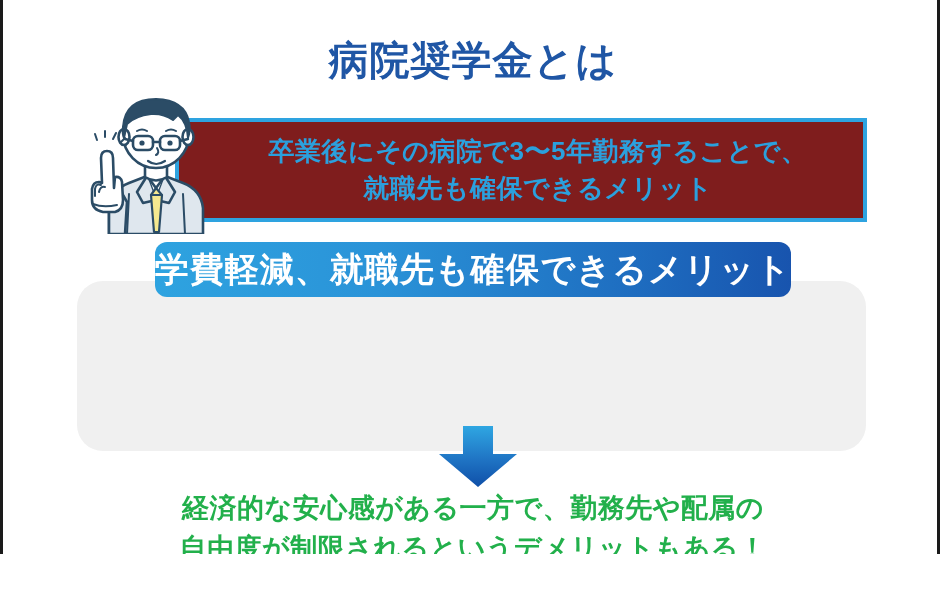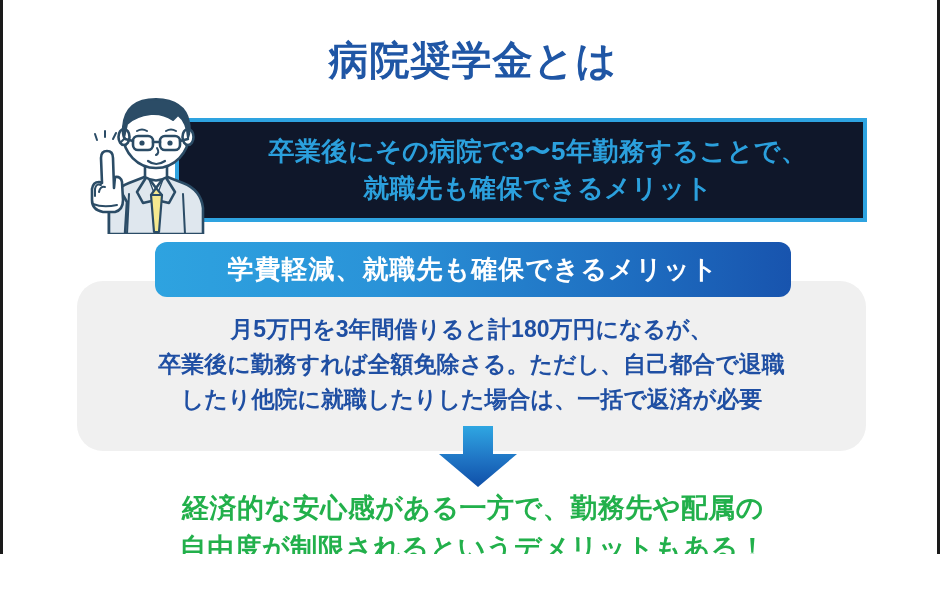--- a/index.html
+++ b/index.html
@@ -39,21 +39,21 @@
 
   
   .statement-box {
     position: absolute;
     left: 172px;
     top: 118px;
     width: 692px;
     height: 104px;
     box-sizing: border-box;
     border: 4px solid #2ea3e0;
-    background: #0f172a;
+    background: #7f1d1d;
     display: flex;
     align-items: center;
     justify-content: center;
   }
   .statement-text {
     text-align: center;
     font-size: 26px;
     font-weight: 700;
     color: #2ba0dd;
     line-height: 1.42;
@@ -91,21 +91,21 @@
     width: 636px;
     height: 55px;
     border-radius: 12px;
     background: linear-gradient(to right, #2ea3e0 0%, #2a93d8 35%, #1e6dc0 75%, #1854ae 100%);
     display: flex;
     align-items: center;
     justify-content: center;
     z-index: 3;
   }
   .banner-text {
-    font-size: 26px;
+    font-size: 34px;
     font-weight: 700;
     color: #ffffff;
     letter-spacing: 1px;
     white-space: nowrap;
   }
 
   
   .body-text {
     position: absolute;
     left: 74px;
@@ -222,25 +222,20 @@
       </g>
     </svg>
   </div>
 
   <div class="gray-panel"></div>
 
   <div class="banner">
     <span class="banner-text">学費軽減、就職先も確保できるメリット</span>
   </div>
 
-  <div class="body-text">
-    <span class="ln">月5万円を3年間借りると計180万円になるが、</span>
-    <span class="ln">卒業後に勤務すれば全額免除さる。ただし、自己都合で退職</span>
-    <span class="ln">したり他院に就職したりした場合は、一括で返済が必要</span>
-  </div>
 
   <div class="arrow">
     <svg viewBox="0 0 82 62" width="82" height="62" xmlns="http://www.w3.org/2000/svg">
       <defs>
         <linearGradient id="arrowGrad" x1="0" y1="0" x2="0" y2="1">
           <stop offset="0%" stop-color="#2fa6e2"></stop>
           <stop offset="55%" stop-color="#1f74c4"></stop>
           <stop offset="100%" stop-color="#0f4fa8"></stop>
         </linearGradient>
       </defs>

